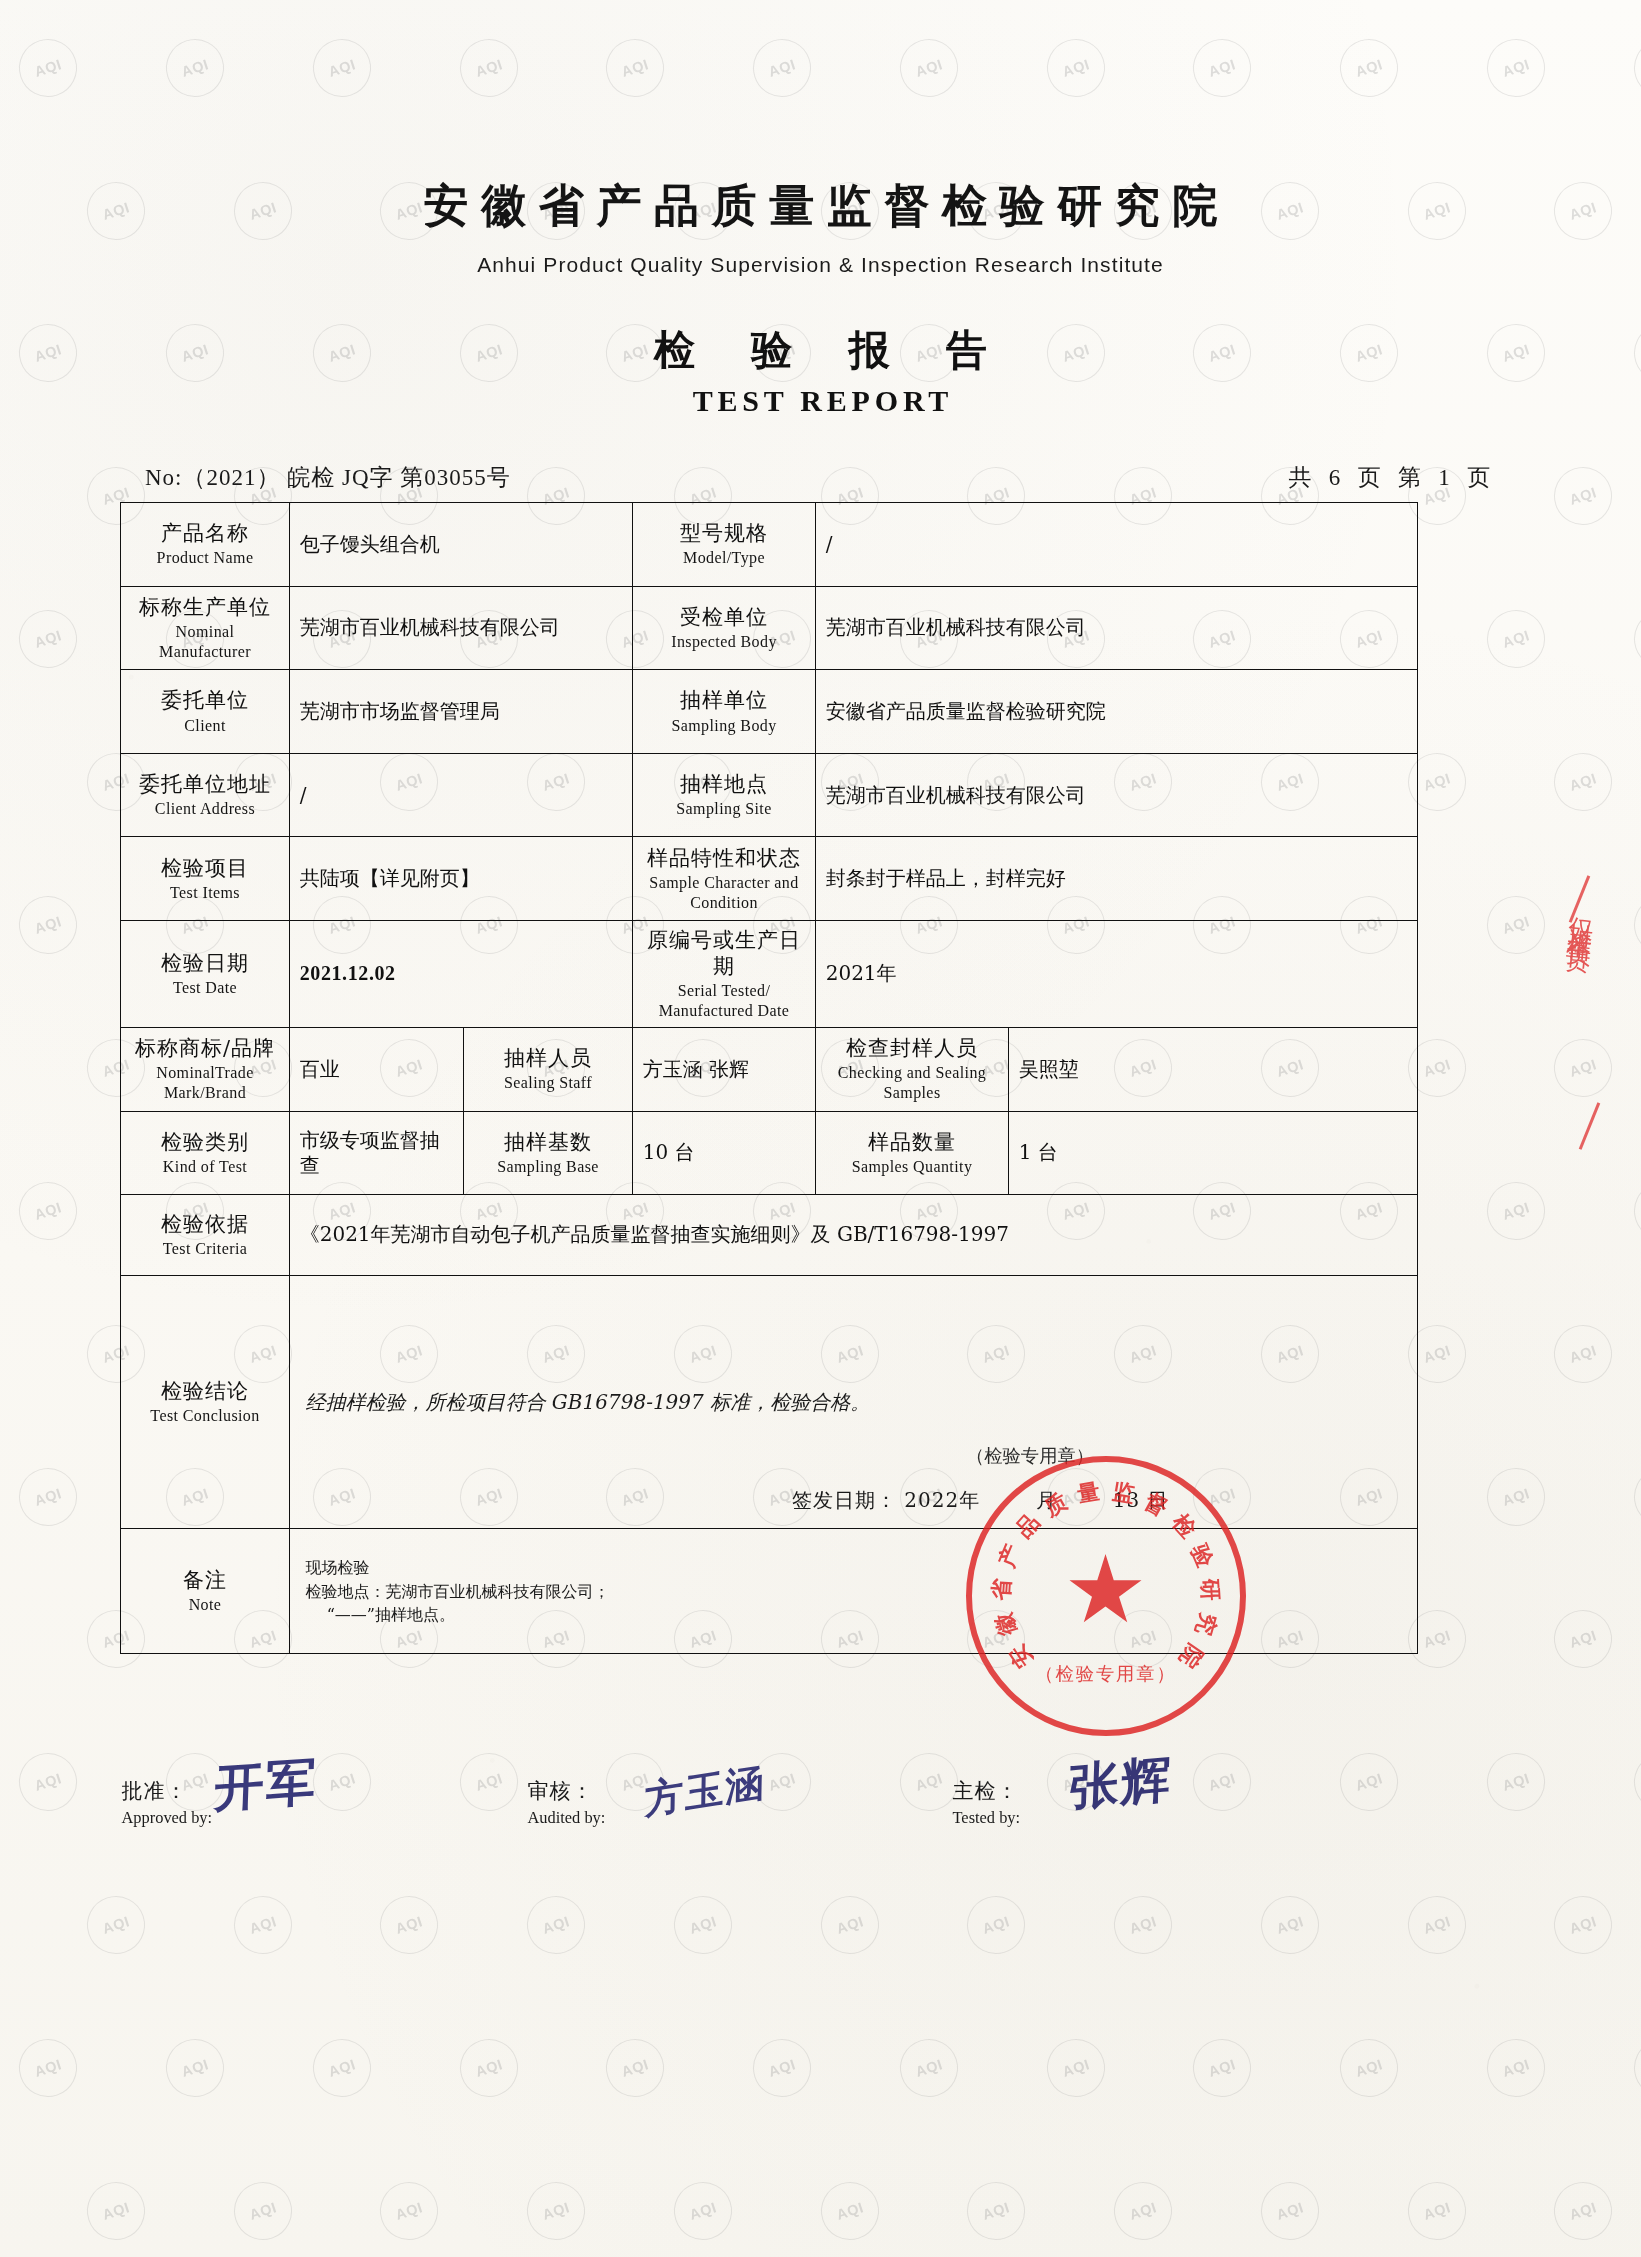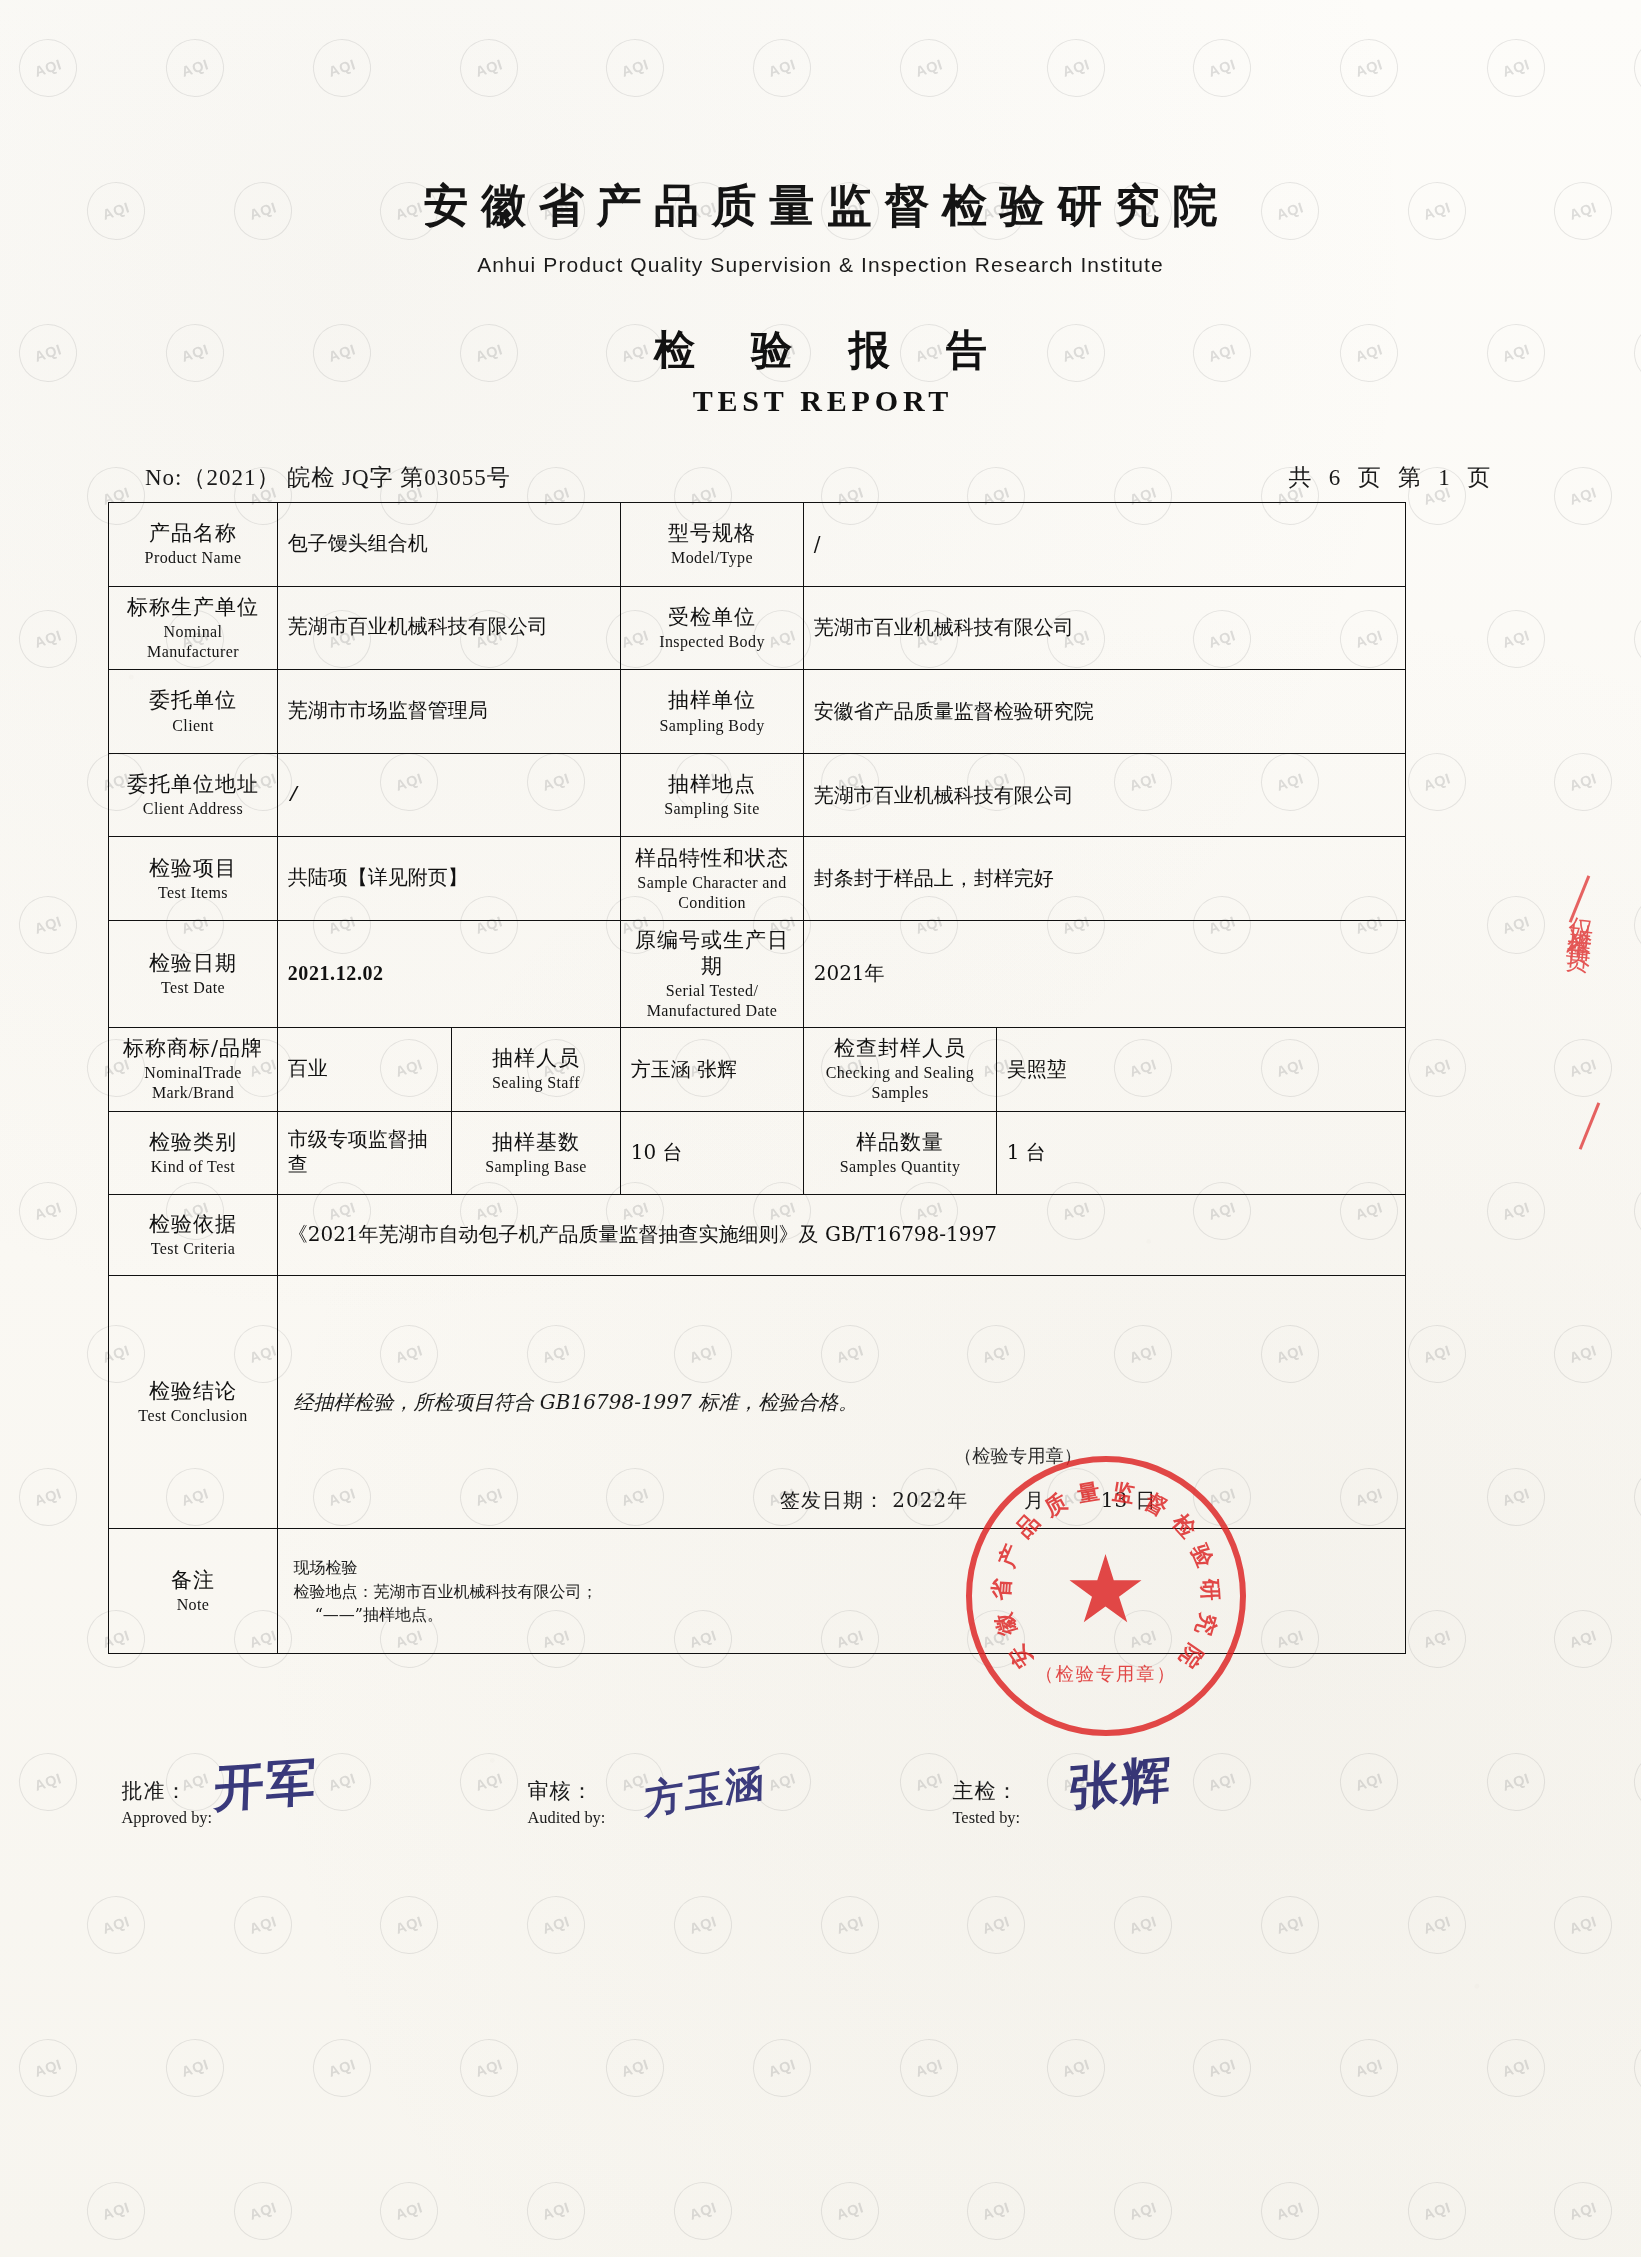--- a/index.html
+++ b/index.html
@@ -116,21 +116,21 @@
     font-size: 23px;
     z-index: 3;
   }
   .no-left { font-family: "Liberation Serif", serif; letter-spacing: 1px; }
   .no-right { font-family: "Liberation Serif", serif; letter-spacing: 5.8px; }
 
   
   .table-wrap {
     position: absolute;
     top: 502px;
-    left: 108px;
+    left: 120px;
     width: 1298px;
     z-index: 3;
   }
   table.report {
     width: 100%;
     border-collapse: collapse;
     table-layout: fixed;
     background: transparent;
   }
   table.report td {
@@ -160,21 +160,21 @@
     margin-top: 1.9px;
   }
   .val {
     font-family: "DejaVu Serif", serif;
     font-size: 20px;
     padding-left: 13.5px;
     color: #111;
   }
   .val.mono-ish { font-family: "Liberation Serif", serif; letter-spacing: 0.6px; font-weight: bold; }
 
-  .h-tall { height: 71px; font-family: Liberation Mono, monospace; }
+  .h-tall { height: 71px; }
   .h-med  { height: 68px; }
 
   .conclusion-cell {
     position: relative;
     height: 241px;
     vertical-align: top;
     padding-top: 15.4px;
   }
   .conclusion-text {
     font-family: "DejaVu Serif", serif;

